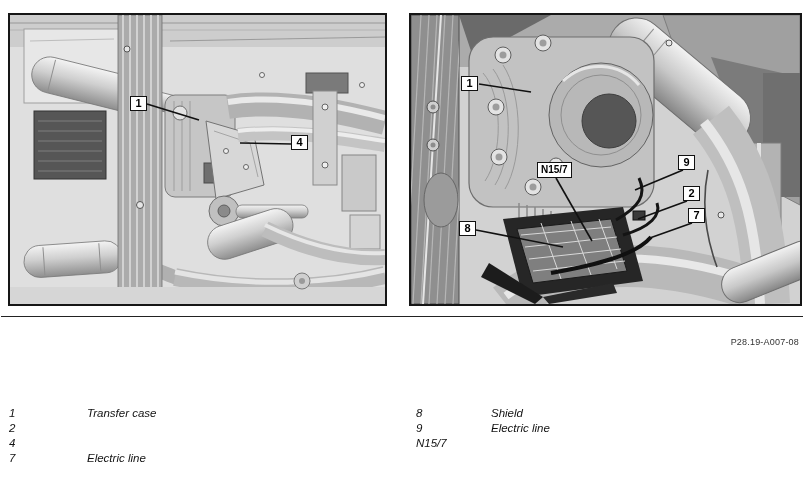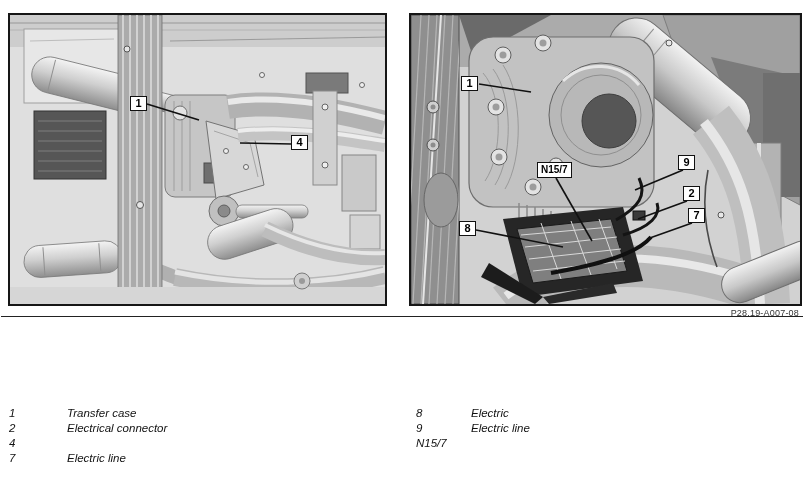--- a/index.html
+++ b/index.html
@@ -24,32 +24,32 @@
     min-width:9px;
     text-align:center;
     color:#000;
     box-sizing:content-box;
   }
   .callout.small{font-size:10px;line-height:14px;}
 
   .hrule{position:absolute;left:1px;top:316px;width:802px;height:1px;background:#222222;}
 
   .figure-code{
-    position:absolute;right:12px;top:308px;
+    position:absolute;right:12px;top:337px;
     font-size:9px;color:#333333;letter-spacing:0.2px;
   }
 
   .legend{position:absolute;top:405px;left:0;width:811px;font-style:italic;font-size:11.5px;color:#111;}
   .legend-col{position:absolute;top:0;}
   .legend-col.left{left:9px;width:380px;}
   .legend-col.right{left:416px;width:390px;}
   .legend-row{display:flex;height:15px;align-items:center;}
   .legend-col.left .legend-key{width:58px;flex:0 0 58px;}
   .legend-col.right .legend-key{width:55px;flex:0 0 55px;}
-  .legend-label{flex:1;}
+  .legend-label{flex:1;margin-left:20px;}
 </style>
 </head>
 <body>
 
 <div class="page">
 
   <div class="panel panel-left">
     <svg width="375" height="289" viewBox="0 0 375 289">
       <defs>
         <linearGradient id="cylL" x1="0" y1="0" x2="0" y2="1">
@@ -305,34 +305,33 @@
   <div class="figure-code">P28.19-A007-08</div>
 
   <div class="legend">
     <div class="legend-col left">
       <div class="legend-row">
         <span class="legend-key">1</span>
         <span class="legend-label">Transfer case</span>
       </div>
       <div class="legend-row">
         <span class="legend-key">2</span>
-        <span class="legend-label">Electrical connector</span>
       </div>
       <div class="legend-row">
         <span class="legend-key">4</span>
       </div>
       <div class="legend-row">
         <span class="legend-key">7</span>
         <span class="legend-label">Electric line</span>
       </div>
     </div>
     <div class="legend-col right">
       <div class="legend-row">
         <span class="legend-key">8</span>
-        <span class="legend-label">Electric</span>
+        <span class="legend-label">Shield</span>
       </div>
       <div class="legend-row">
         <span class="legend-key">9</span>
         <span class="legend-label">Electric line</span>
       </div>
       <div class="legend-row">
         <span class="legend-key">N15/7</span>
       </div>
     </div>
   </div>

